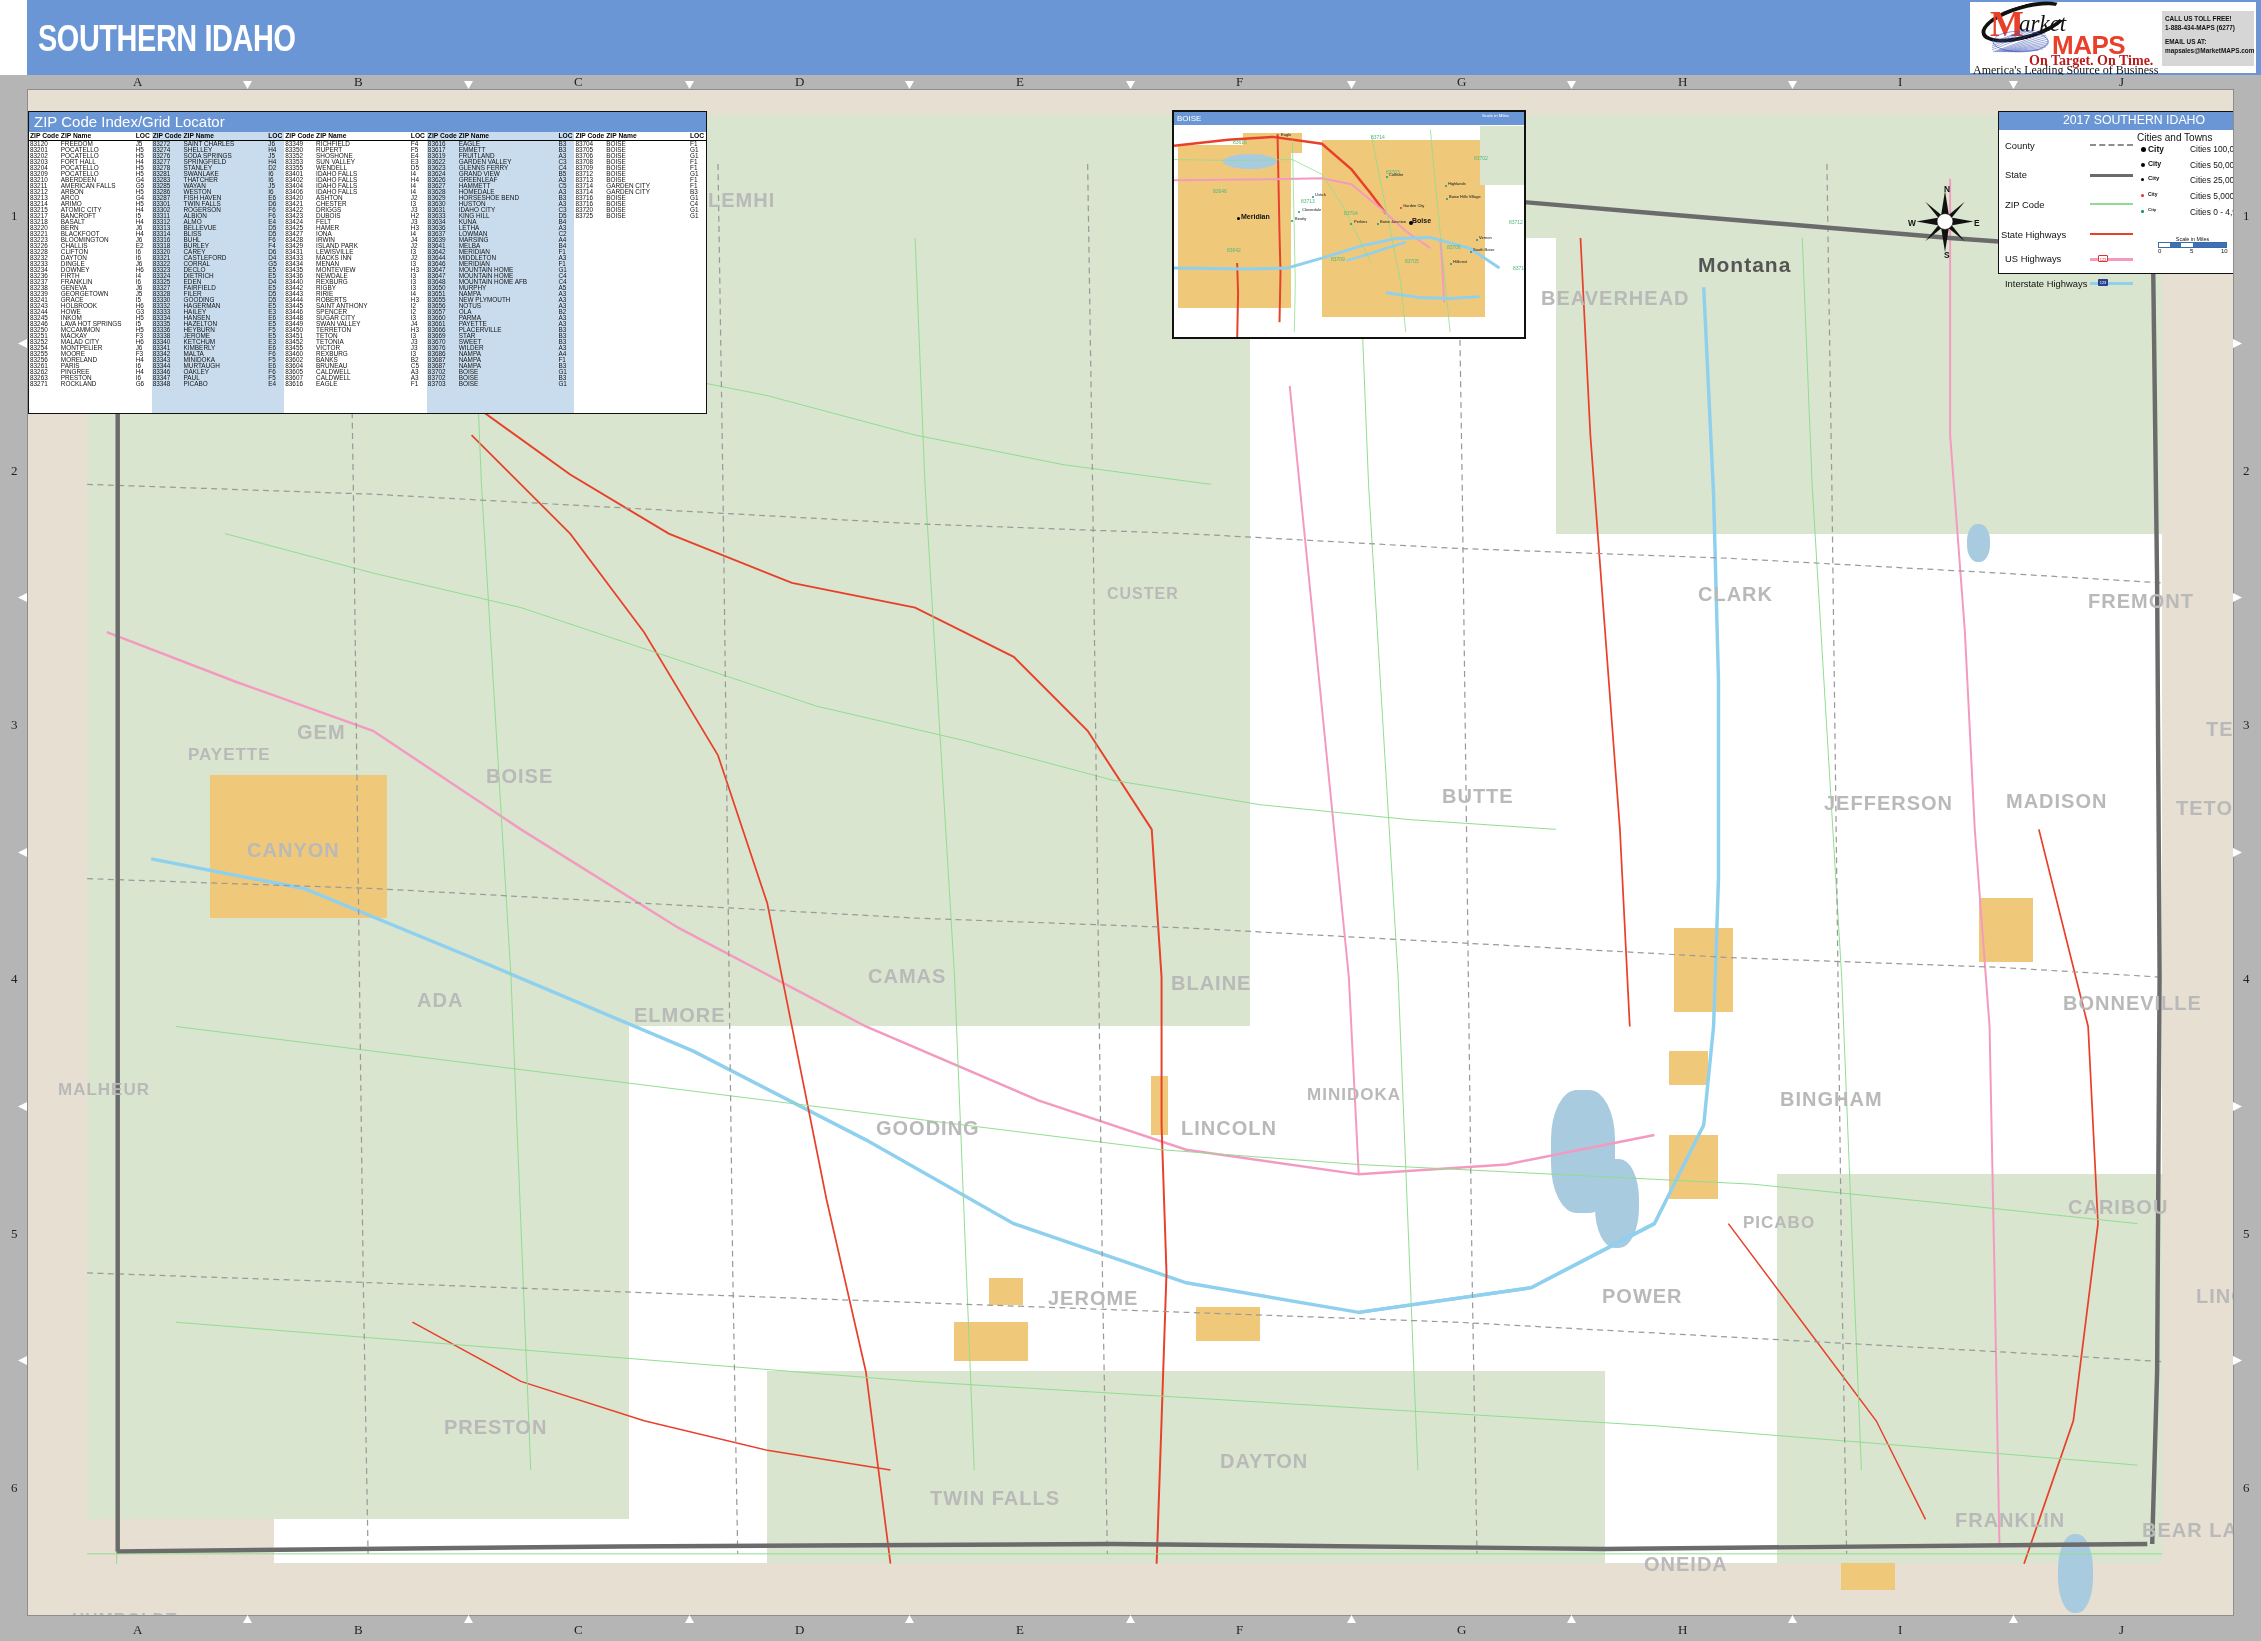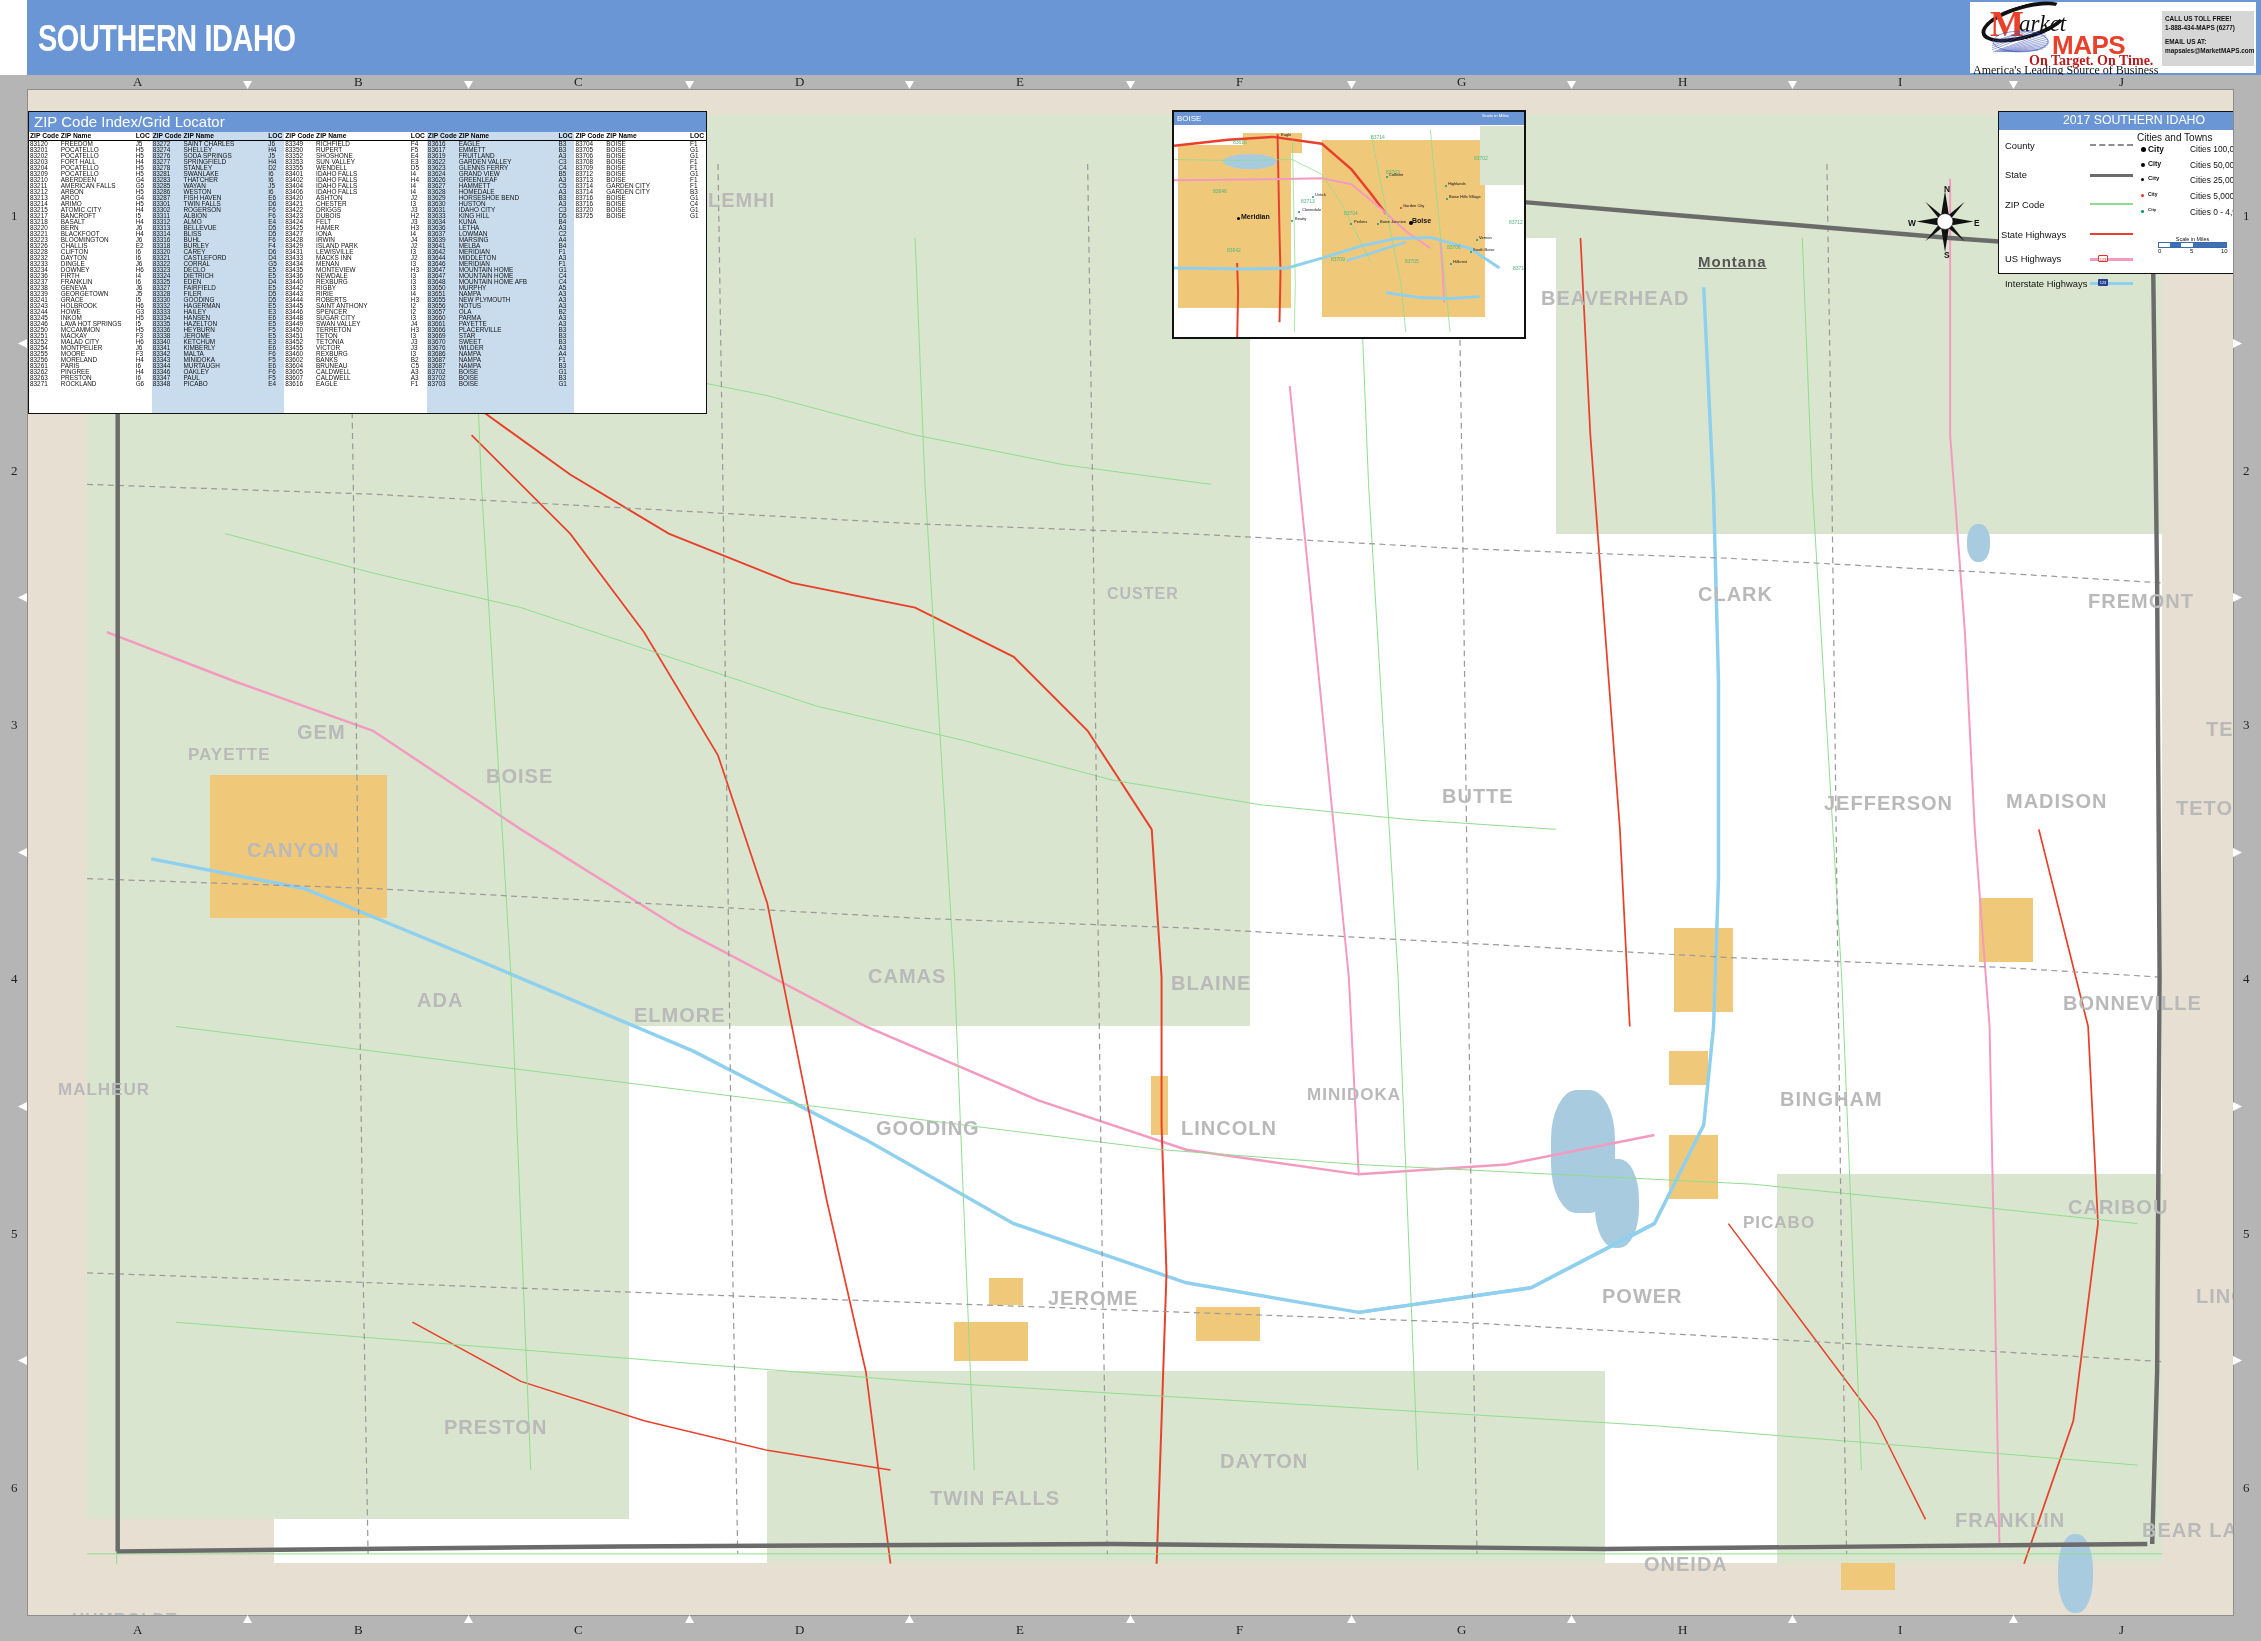--- a/index.html
+++ b/index.html
@@ -302,21 +302,21 @@
         <polyline points="180,2965 1200,2955 2200,2950 3200,2960 4300,2950"></polyline>
         <polyline points="182,150 182,2965"></polyline>
         <polyline points="4310,200 4320,1000 4325,1800 4320,2600 4310,2950"></polyline>
         <polyline points="2600,190 3300,250 3900,300 4310,330"></polyline>
       </g>
     </svg>
 
     <div id="county-layer">
         <div class="county-name" style="left: 680px; top: 99px; font-size: 20px;">LEMHI</div>
         <div class="county-name" style="left: 2015px; top: 96px; font-size: 20px;">MADISON</div>
-        <div class="county-name" style="left: 1670px; top: 163px; font-size: 15px; color: rgb(85, 85, 85); text-decoration: underline;">Montana</div>
+        <div class="county-name" style="left: 1670px; top: 163px; font-size: 21px; color: rgb(85, 85, 85);">Montana</div>
         <div class="county-name" style="left: 1513px; top: 197px; font-size: 20px;">BEAVERHEAD</div>
         <div class="county-name" style="left: 1670px; top: 493px; font-size: 20px;">CLARK</div>
         <div class="county-name" style="left: 2060px; top: 500px; font-size: 20px;">FREMONT</div>
         <div class="county-name" style="left: 1079px; top: 495px; font-size: 16px;">CUSTER</div>
         <div class="county-name" style="left: 2178px; top: 628px; font-size: 20px;">TETON</div>
         <div class="county-name" style="left: 458px; top: 675px; font-size: 20px;">BOISE</div>
         <div class="county-name" style="left: 269px; top: 631px; font-size: 20px;">GEM</div>
         <div class="county-name" style="left: 160px; top: 655px; font-size: 17px;">PAYETTE</div>
         <div class="county-name" style="left: 1414px; top: 695px; font-size: 20px;">BUTTE</div>
         <div class="county-name" style="left: 1796px; top: 702px; font-size: 20px;">JEFFERSON</div>

